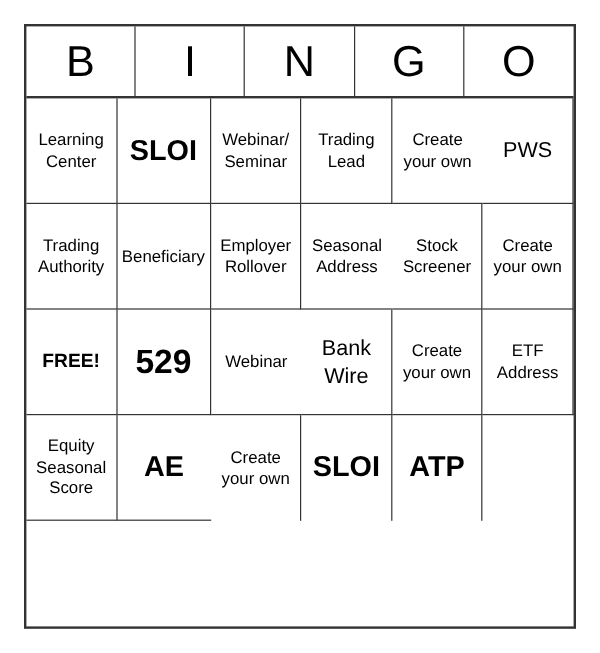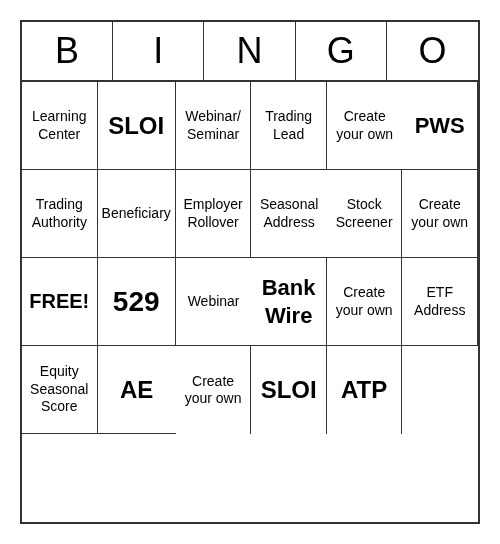--- a/index.html
+++ b/index.html
@@ -69,26 +69,26 @@
     .bingo-cell:nth-child(n+21) {
       border-bottom: none;
     }
 
     .bingo-cell.large-text {
       font-size: 24px;
       font-weight: bold;
     }
 
     .bingo-cell.medium-text {
-      font-size: 22px;
-      font-weight: bold;
+      font-size: 18px;
+      font-weight: normal;
     }
 
     .bingo-cell.free {
-      font-size: 20px;
+      font-size: 16px;
       font-weight: bold;
     }
 
     .bingo-cell.number-529 {
       font-size: 28px;
       font-weight: bold;
     }
   </style>
 </head>
 <body>

